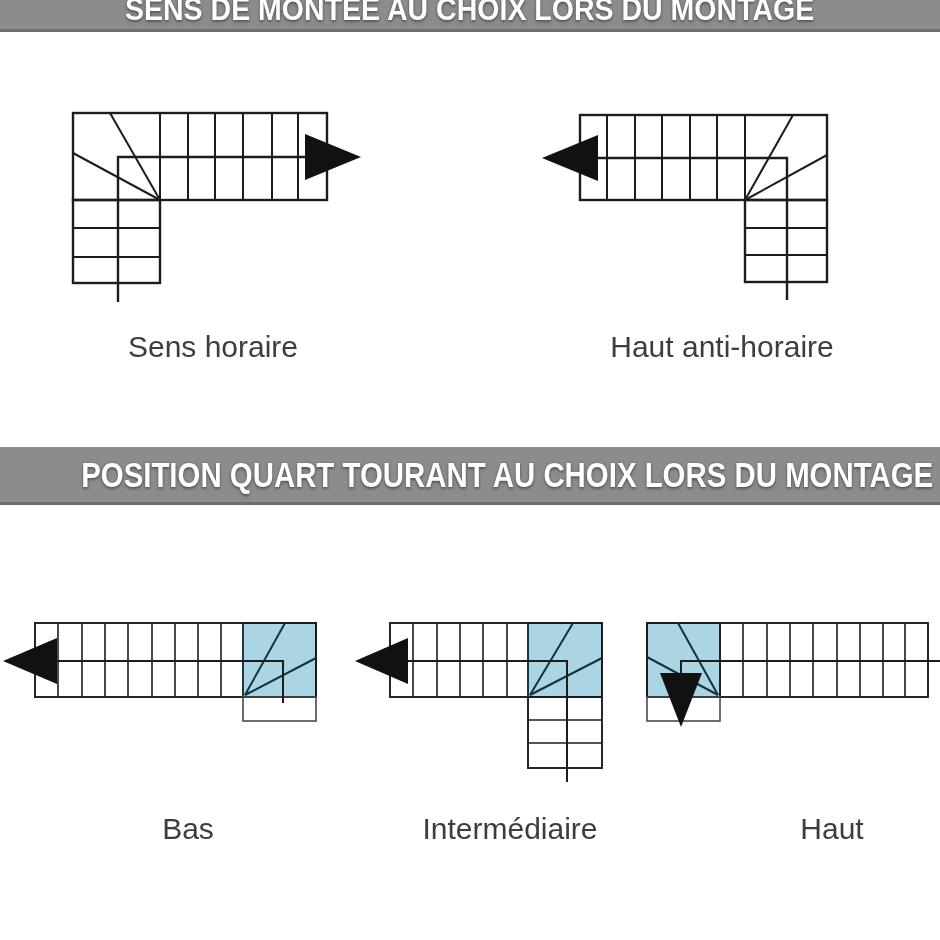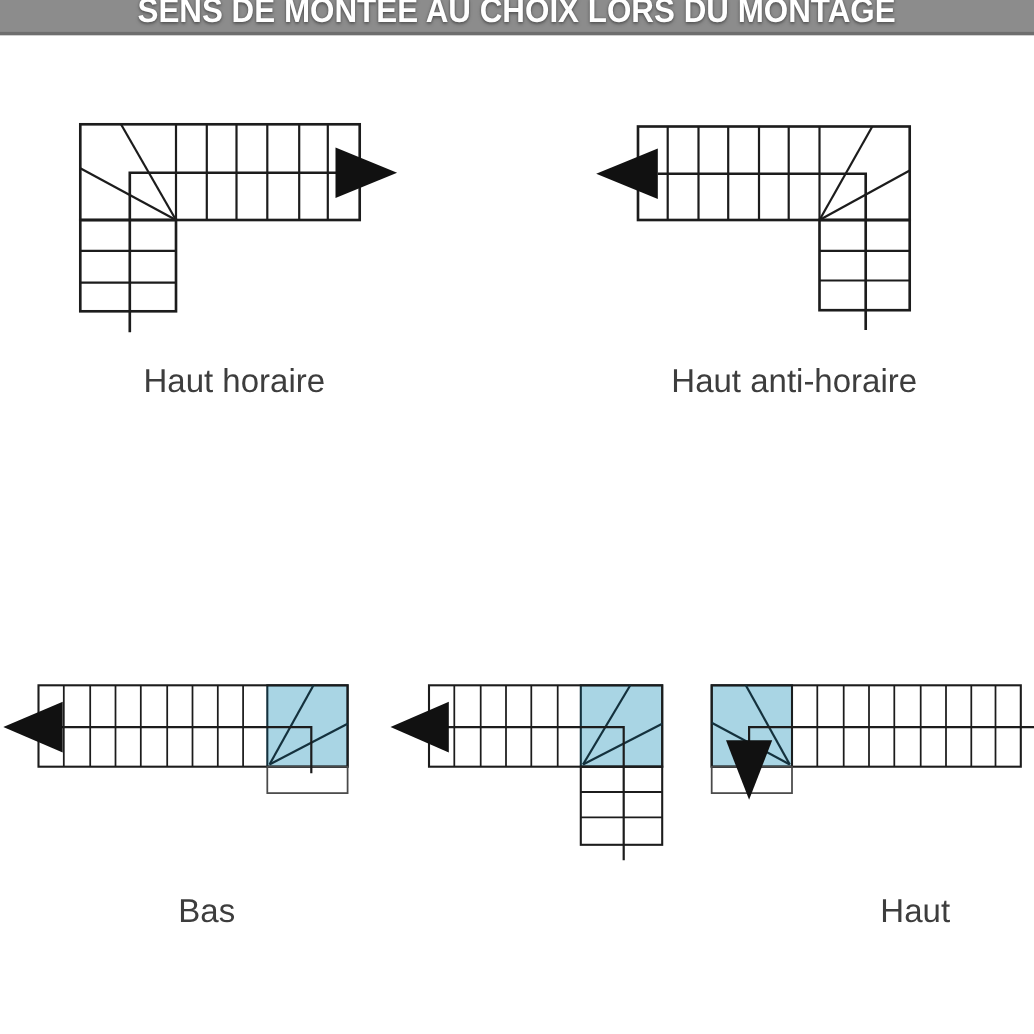--- a/index.html
+++ b/index.html
@@ -112,23 +112,26 @@
       <line class="s-line" x1="225" y1="165" x2="307" y2="165"></line>
     </g>
     <g>
       <line class="s-line" x1="273" y1="25" x2="225" y2="110"></line>
       <line class="s-line" x1="307" y1="65" x2="225" y2="110"></line>
     </g>
     <polyline class="s-walk" points="267,210 267,68 78,68"></polyline>
     <polygon class="arrow" points="78,45 78,91 22,68"></polygon>
   </svg>
 
-  <div class="caption" style="left:213px;top:330px">Haut horaire</div>
+  <div class="caption" style="left:213px;top:330px">Sens horaire</div>
   <div class="caption" style="left:722px;top:330px">Haut anti-horaire</div>
 
+  <div class="banner banner-mid">
+    <span class="banner-text">POSITION QUART TOURANT AU CHOIX LORS DU MONTAGE</span>
+  </div>
 
   <svg class="diagram" style="left:0;top:600px" width="340" height="140" viewBox="0 0 340 140">
     <rect class="w-fill" x="243" y="23" width="73" height="74"></rect>
     <rect class="b-out" x="35" y="23" width="281" height="74"></rect>
     <g>
       <line class="b-line" x1="58" y1="23" x2="58" y2="97"></line>
       <line class="b-line" x1="82" y1="23" x2="82" y2="97"></line>
       <line class="b-line" x1="105" y1="23" x2="105" y2="97"></line>
       <line class="b-line" x1="128" y1="23" x2="128" y2="97"></line>
       <line class="b-line" x1="152" y1="23" x2="152" y2="97"></line>
@@ -185,15 +188,16 @@
     <g>
       <line class="w-diag" x1="58" y1="23" x2="98" y2="95"></line>
       <line class="w-diag" x1="27" y1="57" x2="98" y2="95"></line>
     </g>
     <rect class="gray" x="27" y="97" width="73" height="24"></rect>
     <polyline class="b-walk" points="320,61 61,61 61,76"></polyline>
     <polygon class="arrow" points="40,73 82,73 61,127"></polygon>
   </svg>
 
   <div class="caption" style="left:188px;top:812px">Bas</div>
+  <div class="caption" style="left:510px;top:812px">Intermédiaire</div>
   <div class="caption" style="left:832px;top:812px">Haut</div>
 
 </div>
 
 </body></html>

